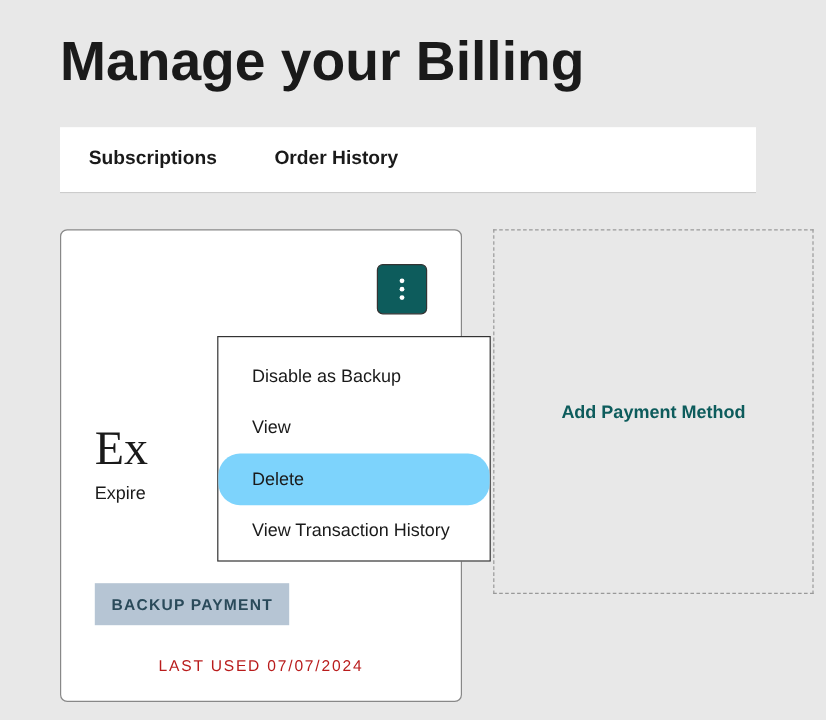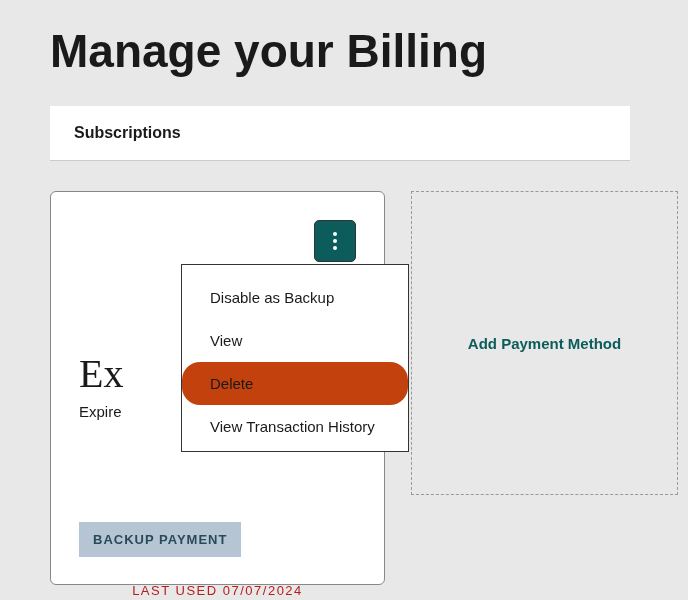--- a/index.html
+++ b/index.html
@@ -74,41 +74,41 @@
       gap: 3px;
     }
     .more-dots span {
       width: 4px;
       height: 4px;
       background: #fff;
       border-radius: 50%;
     }
     .dropdown {
       position: absolute;
-      top: 72px;
+      top: 88px;
       left: 130px;
       width: 228px;
       background: #fff;
       border: 1px solid #333;
       z-index: 10;
     }
     .dropdown-item {
       padding: 13px 28px;
       font-size: 15px;
       color: #1a1a1a;
       cursor: pointer;
     }
     .dropdown-item:first-child {
       padding-top: 24px;
     }
     .dropdown-item:last-child {
       padding-bottom: 16px;
     }
     .dropdown-item.highlighted {
-      background: #c2410c;
+      background: #7dd3fc;
       border-radius: 18px;
     }
     .card-word {
       font-size: 40px;
       font-weight: 400;
       color: #1a1a1a;
       margin-top: 130px;
       font-family: Georgia, serif;
     }
     .card-subtext {
@@ -117,21 +117,21 @@
       margin-top: 6px;
     }
     .badge {
       display: inline-block;
       background: #b6c5d4;
       color: #2a4a5a;
       font-size: 13px;
       font-weight: 600;
       letter-spacing: 1px;
       padding: 10px 14px;
-      margin-top: 102px;
+      margin-top: 66px;
     }
     .last-used {
       font-size: 13px;
       letter-spacing: 1.5px;
       color: #b91c1c;
       margin-top: 26px;
       text-align: center;
     }
     .add-card {
       border: 1px dashed #999;
@@ -148,20 +148,21 @@
       font-size: 15px;
     }
   </style>
 </head>
 <body>
 
 <h1 class="page-title">Manage your Billing</h1>
 
 <div class="tabs">
   <div class="tab">Subscriptions</div>
+  <div class="tab">Order History</div>
 </div>
 
 <div class="content">
   <div class="card">
     <div class="more-button">
       <div class="more-dots">
         <span></span>
           <span></span>
           <span></span>
       </div>

